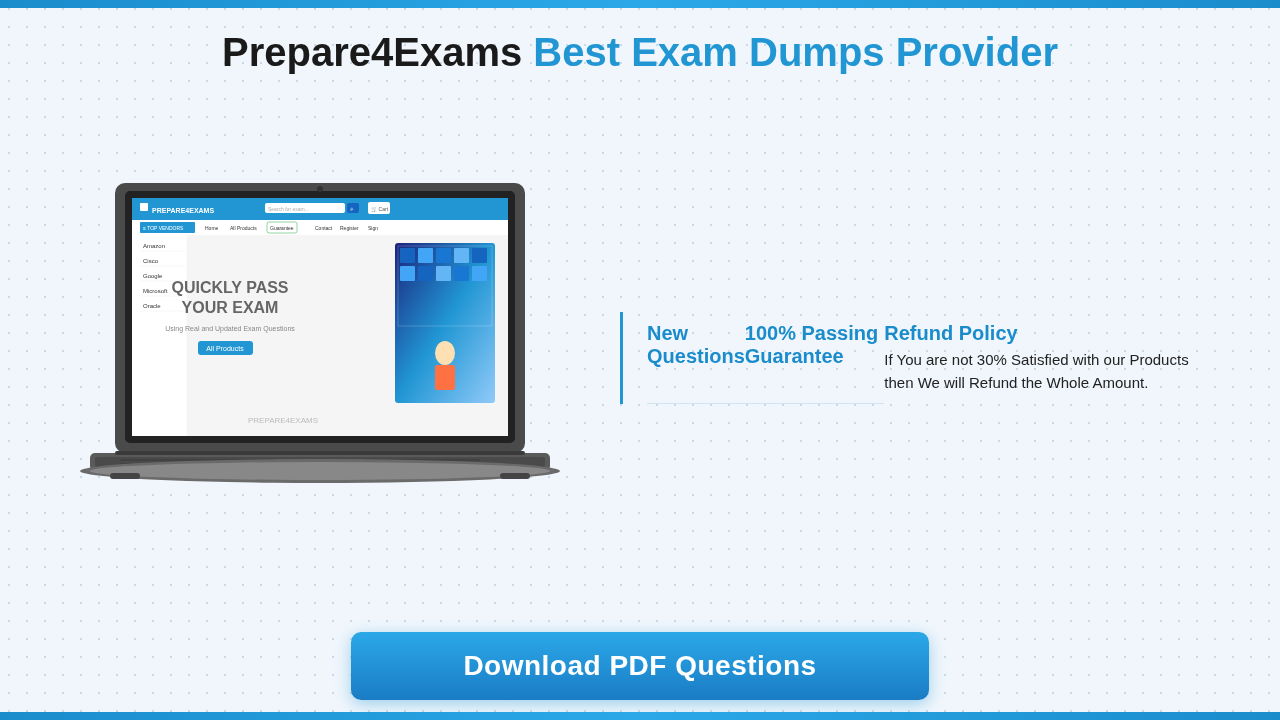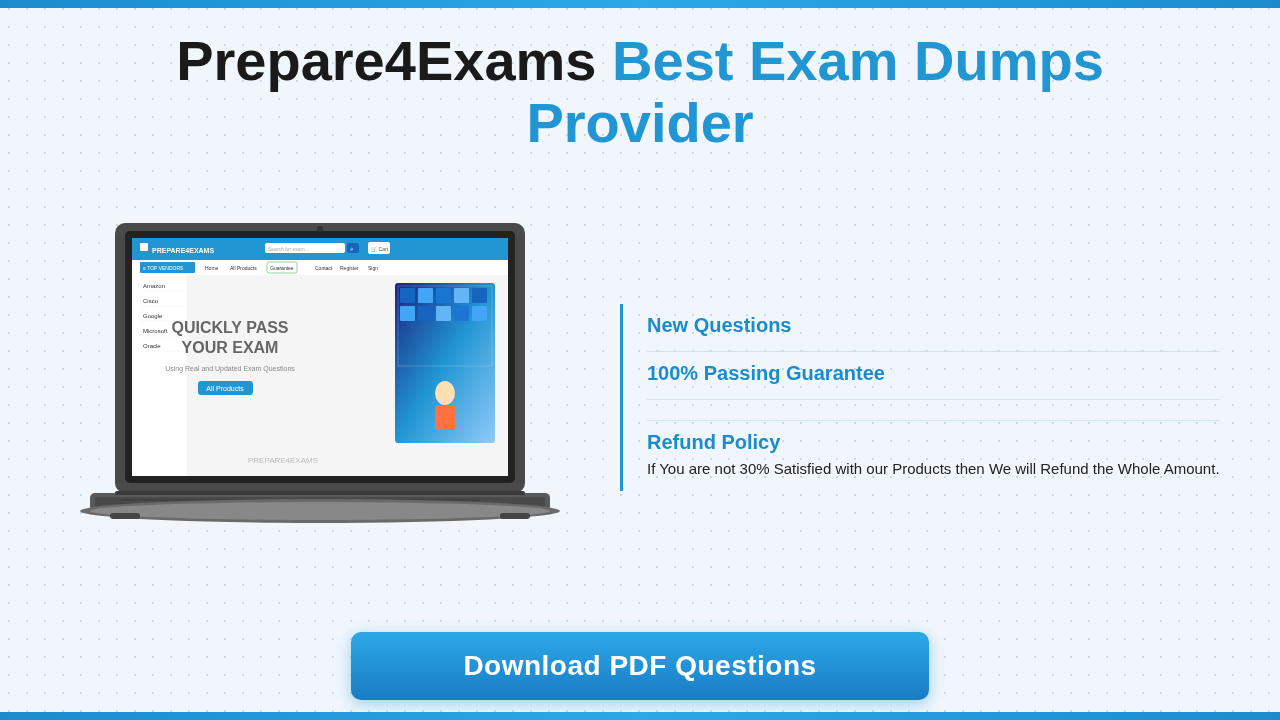--- a/index.html
+++ b/index.html
@@ -56,21 +56,21 @@
       padding: 30px 60px 20px;
       height: 100%;
     }
 
     .header {
       text-align: center;
       margin-bottom: 30px;
     }
 
     .header-title {
-      font-size: 56px;
+      font-size: 40px;
       font-weight: 900;
       line-height: 1.1;
     }
 
     .header-title .black-part {
       color: #1a1a1a;
     }
 
     .header-title .blue-part {
       color: #2196d3;
@@ -100,21 +100,21 @@
     }
 
     .laptop-svg {
       width: 100%;
       height: 100%;
     }
 
     .features-section {
       flex: 1;
       display: flex;
-      flex-direction: column;
+      flex-direction: row;
       gap: 0;
       border-left: 3px solid #2196d3;
       padding-left: 24px;
     }
 
     .feature-item {
       padding: 10px 0;
       border-bottom: 1px solid #d0e4f0;
     }
 

